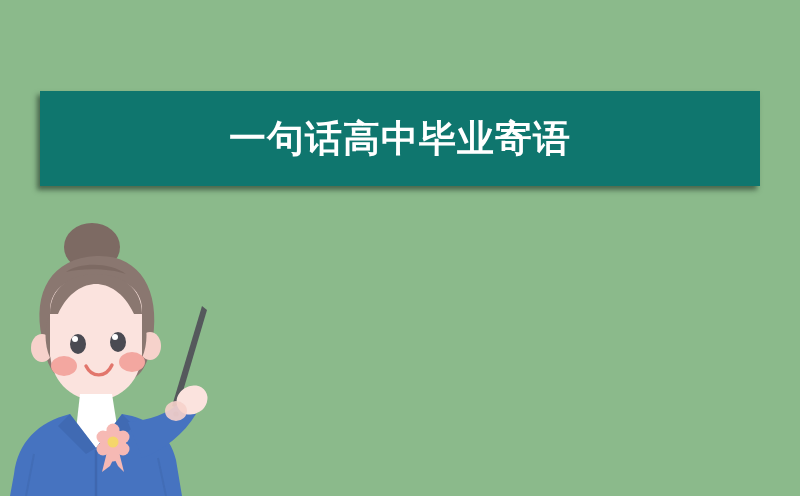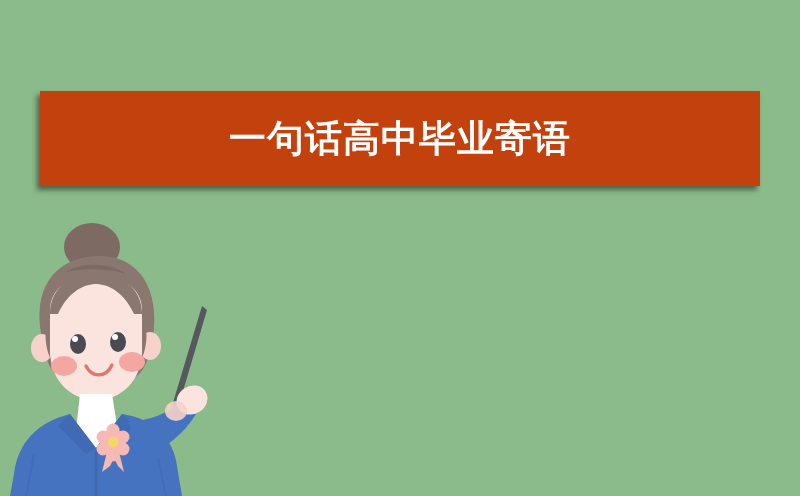--- a/index.html
+++ b/index.html
@@ -21,21 +21,21 @@
     overflow: hidden;
   }
 
   
   #title-banner {
     position: absolute;
     left: 40px;
     top: 91px;
     width: 720px;
     height: 95px;
-    background: #c2410c;
+    background: #0f766e;
     box-shadow: -3px 4px 5px rgba(20, 35, 25, 0.55);
     display: flex;
     align-items: center;
     justify-content: center;
   }
 
   #title-text {
     color: #FFFFFF;
     font-size: 37px;
     font-weight: bold;

